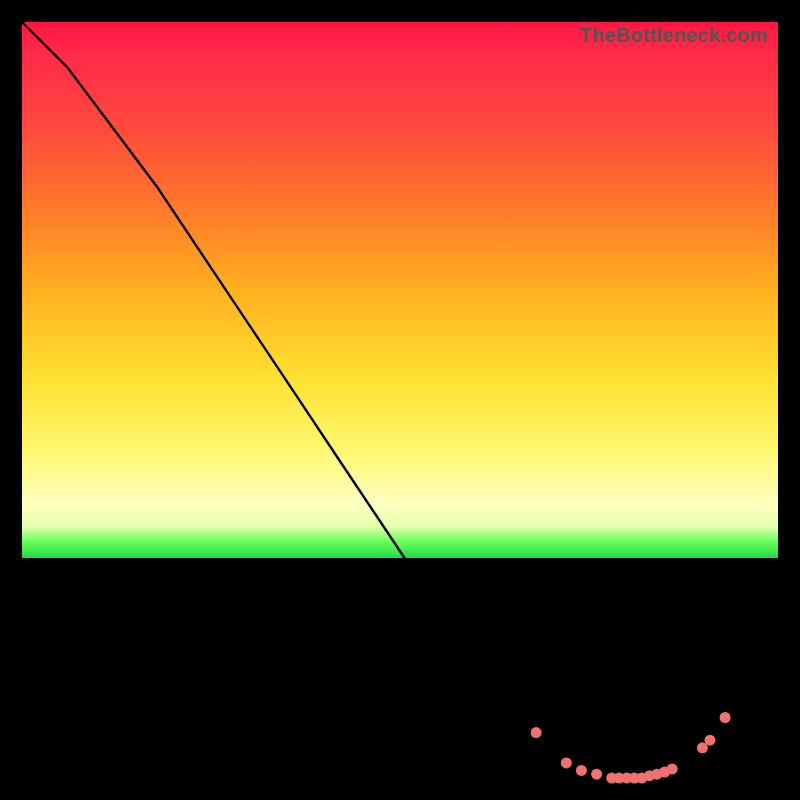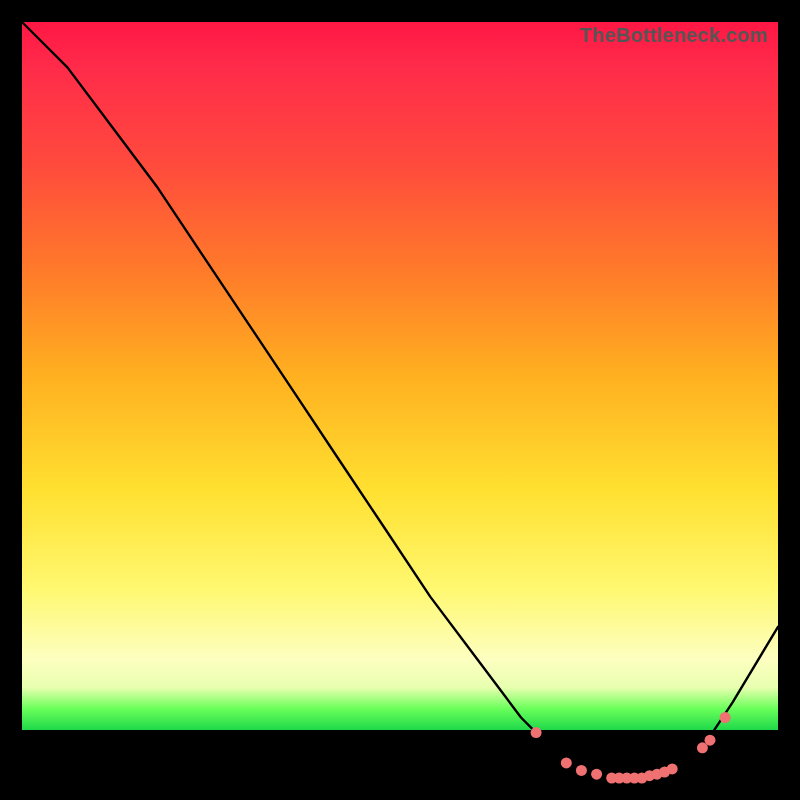--- a/index.html
+++ b/index.html
@@ -15,21 +15,21 @@
     position: relative;
     width: 800px;
     height: 800px;
     background: #000;
   }
   .plot {
     position: absolute;
     left: 22px;
     top: 22px;
     width: 756px;
-    height: 708px;
+    height: 536px;
     
     background: linear-gradient(
       to bottom,
       #ff1744 0%,
       #ff2a4a 6%,
       #ff4a3d 20%,
       #ff7a2a 35%,
       #ffb020 50%,
       #ffe030 66%,
       #fff870 80%,

